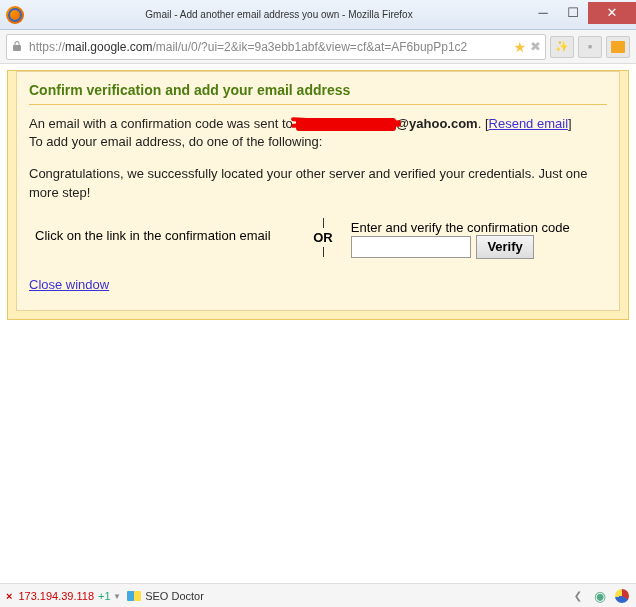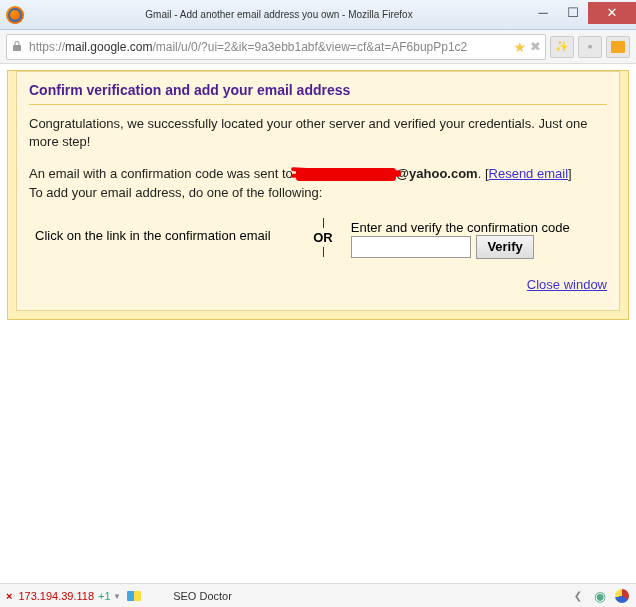--- a/index.html
+++ b/index.html
@@ -23,46 +23,46 @@
     .star-icon { color: #f9c642; font-size: 14px; }
     .url-x { color: #bbb; margin-left: 4px; cursor: pointer; }
     .toolbar-icon { width: 24px; height: 22px; display: flex; align-items: center; justify-content: center; background: #e8e8e8; border: 1px solid #ccc; border-radius: 2px; cursor: pointer; }
     .wand { color: #555; font-size: 11px; }
     .orange-sq { background: #f5a623; width: 14px; height: 12px; border-radius: 1px; }
     
     .content { padding: 6px 7px 0 7px; height: calc(100% - 30px - 34px - 24px); }
     .panel { border: 1px solid #e8c764; background: #ffefb8; }
     .panel-header { padding: 8px 10px 6px 10px; font-size: 18px; font-weight: bold; color: #222; }
     .panel-body { margin: 0 8px 8px 8px; background: #fff7dd; border: 1px solid #e8d498; padding: 10px 12px 18px 12px; }
-    .sub-header { font-weight: bold; font-size: 14px; color: #4c1d95; padding-bottom: 6px; border-bottom: 1px solid #e8c764; margin-bottom: 10px; }
+    .sub-header { font-weight: bold; font-size: 14px; color: #4d7c0f; padding-bottom: 6px; border-bottom: 1px solid #e8c764; margin-bottom: 10px; }
     .para { color: #222; line-height: 1.4; margin-bottom: 14px; }
     .redacted { display: inline-block; width: 100px; height: 13px; background: #e00; vertical-align: middle; border-radius: 3px; position: relative; }
     .redacted::before, .redacted::after { content:""; position:absolute; height:4px; width:110%; background:#e00; left:-5%; top:4px; border-radius:3px; transform: rotate(-2deg);}
     .redacted::after{ top:2px; transform:rotate(3deg);}
     .email-suffix { font-weight: bold; }
     .link { color: #3b2fd6; text-decoration: underline; cursor: pointer; }
     
     .or-row { display: flex; align-items: stretch; margin-top: 10px; margin-bottom: 18px; }
     .or-left { flex: 1; padding: 12px 14px 0 6px; }
     .or-sep { display: flex; flex-direction: column; align-items: center; justify-content: center; padding: 0 8px; font-weight: bold; }
     .or-sep .bar { width: 1px; height: 10px; border-left: 1px solid #333; }
     .or-sep .or-text { padding: 2px 0; font-size: 13px; }
     .or-right { flex: 1; padding: 4px 0 0 10px; }
     .verify-input { width: 120px; height: 22px; border: 1px solid #999; padding: 2px 4px; font-size: 13px; }
     .verify-btn { height: 24px; padding: 0 10px; font-weight: bold; background: linear-gradient(to bottom,#f5f5f5,#ddd); border: 1px solid #999; cursor: pointer; font-size: 13px; margin-left:2px;}
     .right-label { }
-    .close-link-row { text-align: right; }
+    .close-link-row { text-align: left; }
     
     .statusbar { position: absolute; bottom: 0; left: 0; right: 0; height: 24px; background: #f5f5f5; border-top: 1px solid #ddd; display: flex; align-items: center; padding: 0 6px; font-size: 11px; }
     .status-x { color: #c00; font-weight: bold; margin-right: 6px; cursor: pointer; }
     .status-ip { color: #c00; }
     .status-plus { color: #2a7; margin: 0 4px; }
     .status-arrow { color: #888; font-size: 9px; margin-right: 8px; }
     .seo-icon { width: 14px; height: 10px; background: linear-gradient(to right,#4ad,#4ad 50%,#fd4 50%); margin-right: 4px; border-radius:1px;}
-    .seo-text { color: #333; margin-left: 28px; }
+    .seo-text { color: #333; }
     .status-spacer { flex: 1; }
     .status-right-icon { width: 16px; height: 16px; margin-left: 6px; cursor: pointer; display: flex; align-items: center; justify-content: center; }
     .globe { color: #5a8; font-size: 14px; }
     .pie { background: conic-gradient(#c33 0 120deg,#36c 120deg 260deg,#fd4 260deg 360deg); border-radius:50%; width:14px; height:14px;}
     .chev { color:#888; font-size:10px;}
   </style>
 </head>
 <body>
 
 <div class="titlebar">
@@ -96,25 +96,25 @@
     </div>
   <div class="toolbar-icon">
       <span class="orange-sq"></span>
     </div>
 </div>
 
 <div class="content">
   <div class="panel">
     <div class="panel-body">
       <div class="sub-header">Confirm verification and add your email address</div>
-      <div class="para">Congratulations, we successfully located your other server and verified your credentials. Just one more step!</div>
       <div class="para">
         <span>An email with a confirmation code was sent to </span><span class="redacted"></span><span class="email-suffix">@yahoo.com</span><span>. </span><span>[</span><span class="link">Resend email</span><span>]</span><br>
         <span>To add your email address, do one of the following:</span>
       </div>
+      <div class="para">Congratulations, we successfully located your other server and verified your credentials. Just one more step!</div>
       <div class="or-row">
         <div class="or-left">Click on the link in the confirmation email</div>
         <div class="or-sep">
           <div class="bar"></div>
           <div class="or-text">OR</div>
           <div class="bar"></div>
         </div>
         <div class="or-right">
           <div class="right-label">Enter and verify the confirmation code</div>
           <input type="text" class="verify-input" style="">

